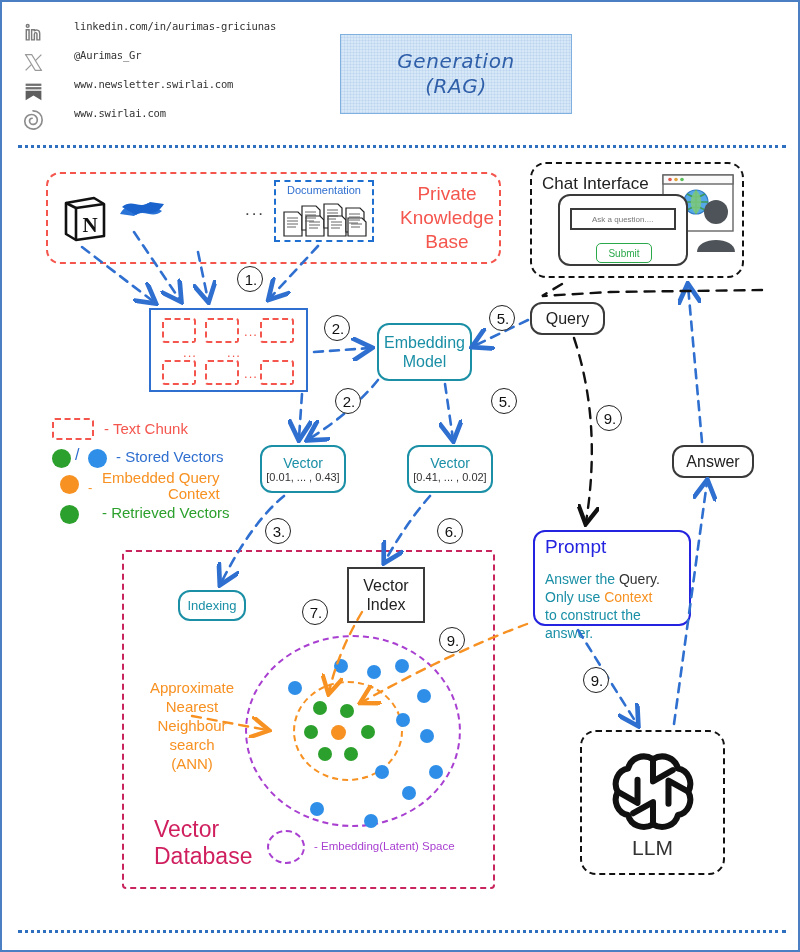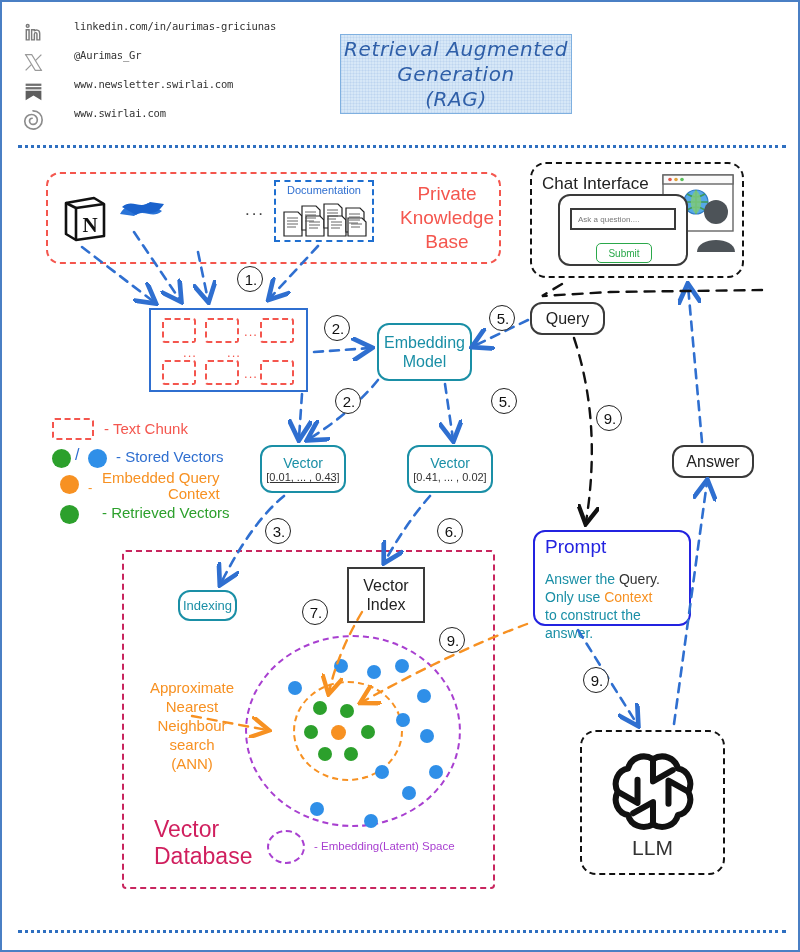--- a/index.html
+++ b/index.html
@@ -88,21 +88,20 @@
       <div class="hdr-icon">
         <svg width="22" height="22" viewBox="0 0 24 24">
           <path d="M12 2 C18 2 22 6.5 22 12 C22 17 18 22 12.4 22 C7.2 22 3 18.3 3 13.4 C3 9 6.4 6 10.4 6 C14 6 16.7 8.6 16.7 11.8 C16.7 14.6 14.6 16.8 12.1 16.8 C9.9 16.8 8.2 15.1 8.2 13.1 C8.2 11.4 9.5 10.1 11.1 10.1" fill="none" stroke="#8c8c8c" stroke-width="1.8" stroke-linecap="round"></path>
         </svg>
       </div>
       <span class="hdr-txt">www.swirlai.com</span>
     </div>
   </div>
 
   <div class="abs title-box col" style="left:338px;top:32px;width:232px;height:80px;">
-    <div class="title-txt">Retrieval Augmented</div>
     <div class="title-txt">Generation</div>
     <div class="title-txt">(RAG)</div>
   </div>
 
   <div class="abs div-dash" style="left:16px;top:143px;width:768px;"></div>
 
   <div class="abs div-dash" style="left:16px;top:928px;width:768px;"></div>
 
   <div class="abs dash-red" style="left:44px;top:170px;width:455px;height:92px;"></div>
   <div class="abs col" style="left:395px;top:178px;width:100px;height:76px;font-size:19px;line-height:24px;color:#f4564e;">
@@ -172,21 +171,21 @@
   </div>
 
   <div class="abs" style="left:692px;top:196px;width:44px;height:56px;">
     <svg width="44" height="56" viewBox="0 0 44 56">
       <circle cx="22" cy="14" r="12" fill="#4d5358"></circle>
       <path d="M3 54 C3 38 41 38 41 54 Z" fill="#4d5358"></path>
     </svg>
   </div>
 
   <div class="abs" style="left:556px;top:192px;width:130px;height:72px;background:#fff;border:2.5px solid #3a3a3a;border-radius:12px;"></div>
-  <div class="abs" style="left:568px;top:206px;width:106px;height:22px;background:#fff;border:2px solid #3a3a3a;display:flex;align-items:center;padding-left:6px;">
+  <div class="abs" style="left:568px;top:206px;width:106px;height:22px;background:#fff;border:2px solid #3a3a3a;display:flex;align-items:center;padding-left:20px;">
     <span style="font-size:8px;color:#777;">Ask a question....</span>
   </div>
   <div class="abs ctr" style="left:594px;top:241px;width:56px;height:20px;border:1.6px solid #2aa84a;border-radius:5px;background:#fff;">
     <span style="font-size:10px;color:#2aa84a;">Submit</span>
   </div>
 
   <div class="abs solid-blue" style="left:147px;top:306px;width:159px;height:84px;background:#fff;"></div>
   <div class="abs chunk" style="left:160px;top:316px;width:34px;height:25px;"></div>
   <div class="abs chunk" style="left:203px;top:316px;width:34px;height:25px;"></div>
   <div class="abs ctr ell" style="left:239px;top:320px;width:20px;height:18px;">...</div>
@@ -216,21 +215,21 @@
   <div class="abs dot" style="left:58px;top:503px;width:19px;height:19px;background:#2ca02c;"></div>
   <div class="abs" style="left:100px;top:502px;font-size:15px;color:#2ca02c;">- Retrieved Vectors</div>
 
   <div class="abs teal-box col" style="left:375px;top:321px;width:95px;height:58px;font-size:16px;line-height:19px;background:#fff;">
     <div>Embedding</div>
     <div>Model</div>
   </div>
 
   <div class="abs teal-box col" style="left:258px;top:443px;width:86px;height:48px;background:#fff;">
     <div style="font-size:14px;">Vector</div>
-    <div style="font-size:11px;color:#333;text-decoration:underline;">[0.01, ... , 0.43]</div>
+    <div style="font-size:11px;color:#333;">[0.01, ... , 0.43]</div>
   </div>
   <div class="abs teal-box col" style="left:405px;top:443px;width:86px;height:48px;background:#fff;">
     <div style="font-size:14px;">Vector</div>
     <div style="font-size:11px;color:#333;">[0.41, ... , 0.02]</div>
   </div>
 
   <div class="abs grey-box ctr" style="left:528px;top:300px;width:75px;height:33px;font-size:16px;background:#fff;">
     <span>Query</span>
   </div>
   <div class="abs grey-box ctr" style="left:670px;top:443px;width:82px;height:33px;font-size:16px;background:#fff;">
@@ -262,21 +261,21 @@
     </svg>
   </div>
   <div class="abs ctr" style="left:578px;top:832px;width:145px;height:28px;font-size:21px;color:#333;">LLM</div>
 
   <div class="abs dash-crim" style="left:120px;top:548px;width:373px;height:339px;background:transparent;"></div>
   <div class="abs" style="left:152px;top:814px;font-size:23px;line-height:27px;color:#d01f5e;">
     <div>Vector</div>
     <div>Database</div>
   </div>
 
-  <div class="abs teal-box ctr" style="left:176px;top:588px;width:59px;height:31px;font-size:13px;background:#fff;">
+  <div class="abs teal-box ctr" style="left:176px;top:588px;width:68px;height:31px;font-size:13px;background:#fff;">
     <span>Indexing</span>
   </div>
 
   <div class="abs sq-box col" style="left:345px;top:565px;width:78px;height:56px;font-size:16px;line-height:19px;background:#fff;">
     <div>Vector</div>
     <div>Index</div>
   </div>
 
   <div class="abs col" style="left:136px;top:676px;width:108px;font-size:15px;line-height:19px;color:#f79122;">
     <div>Approximate</div>

